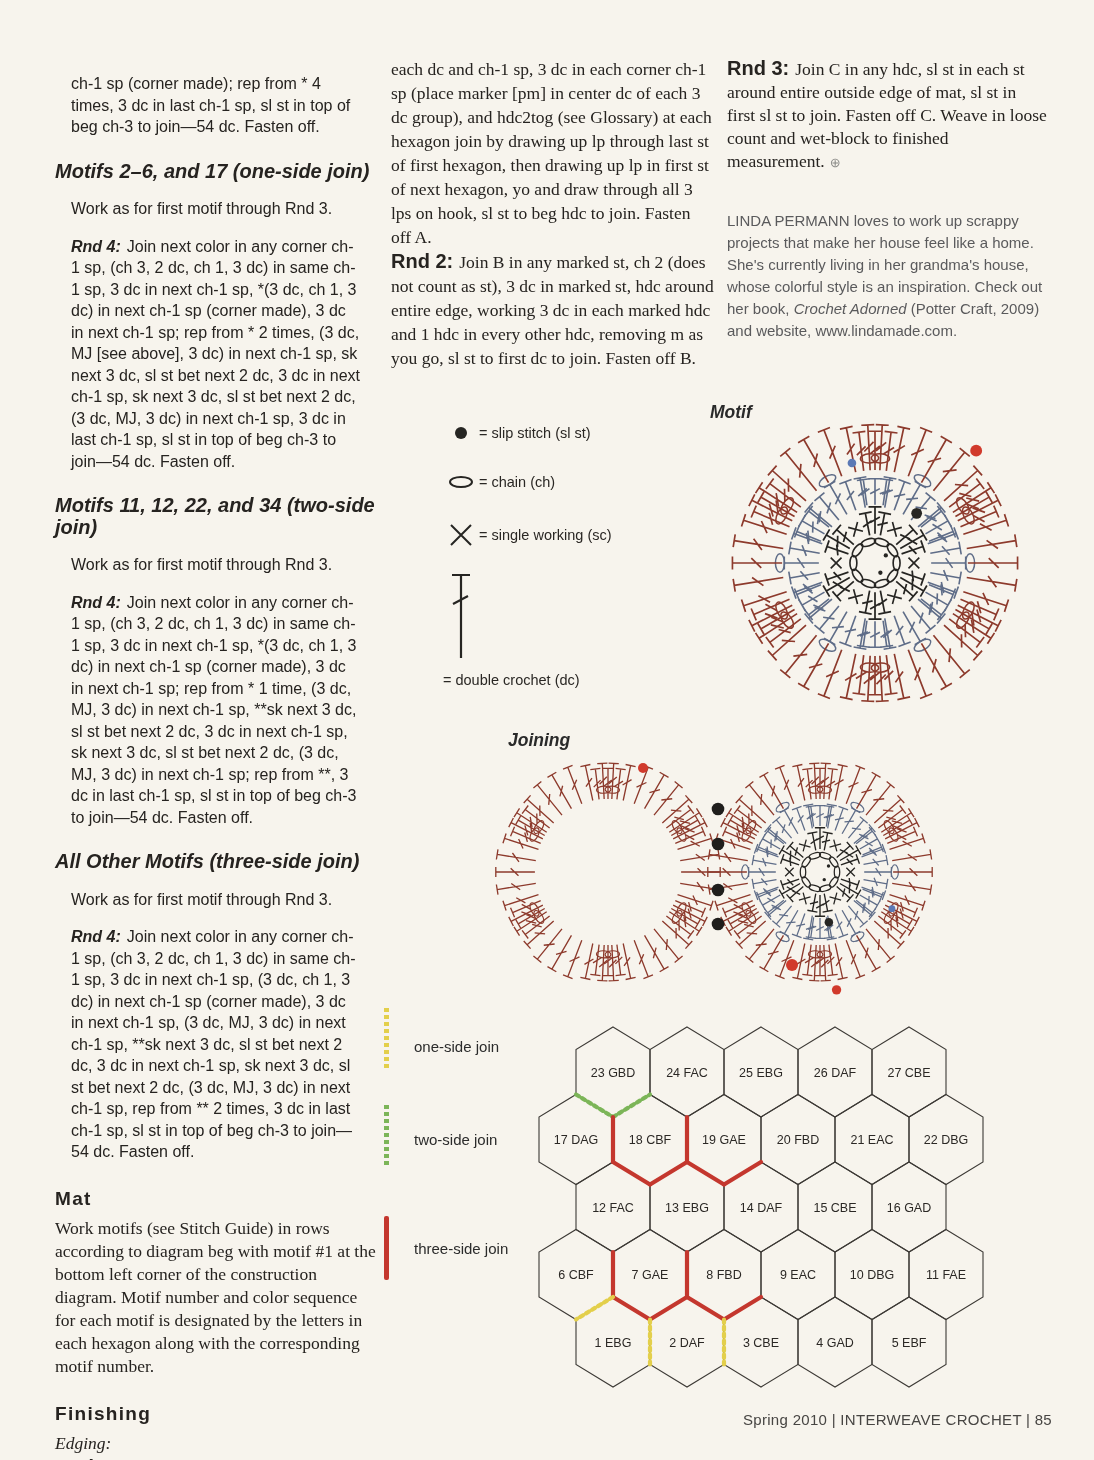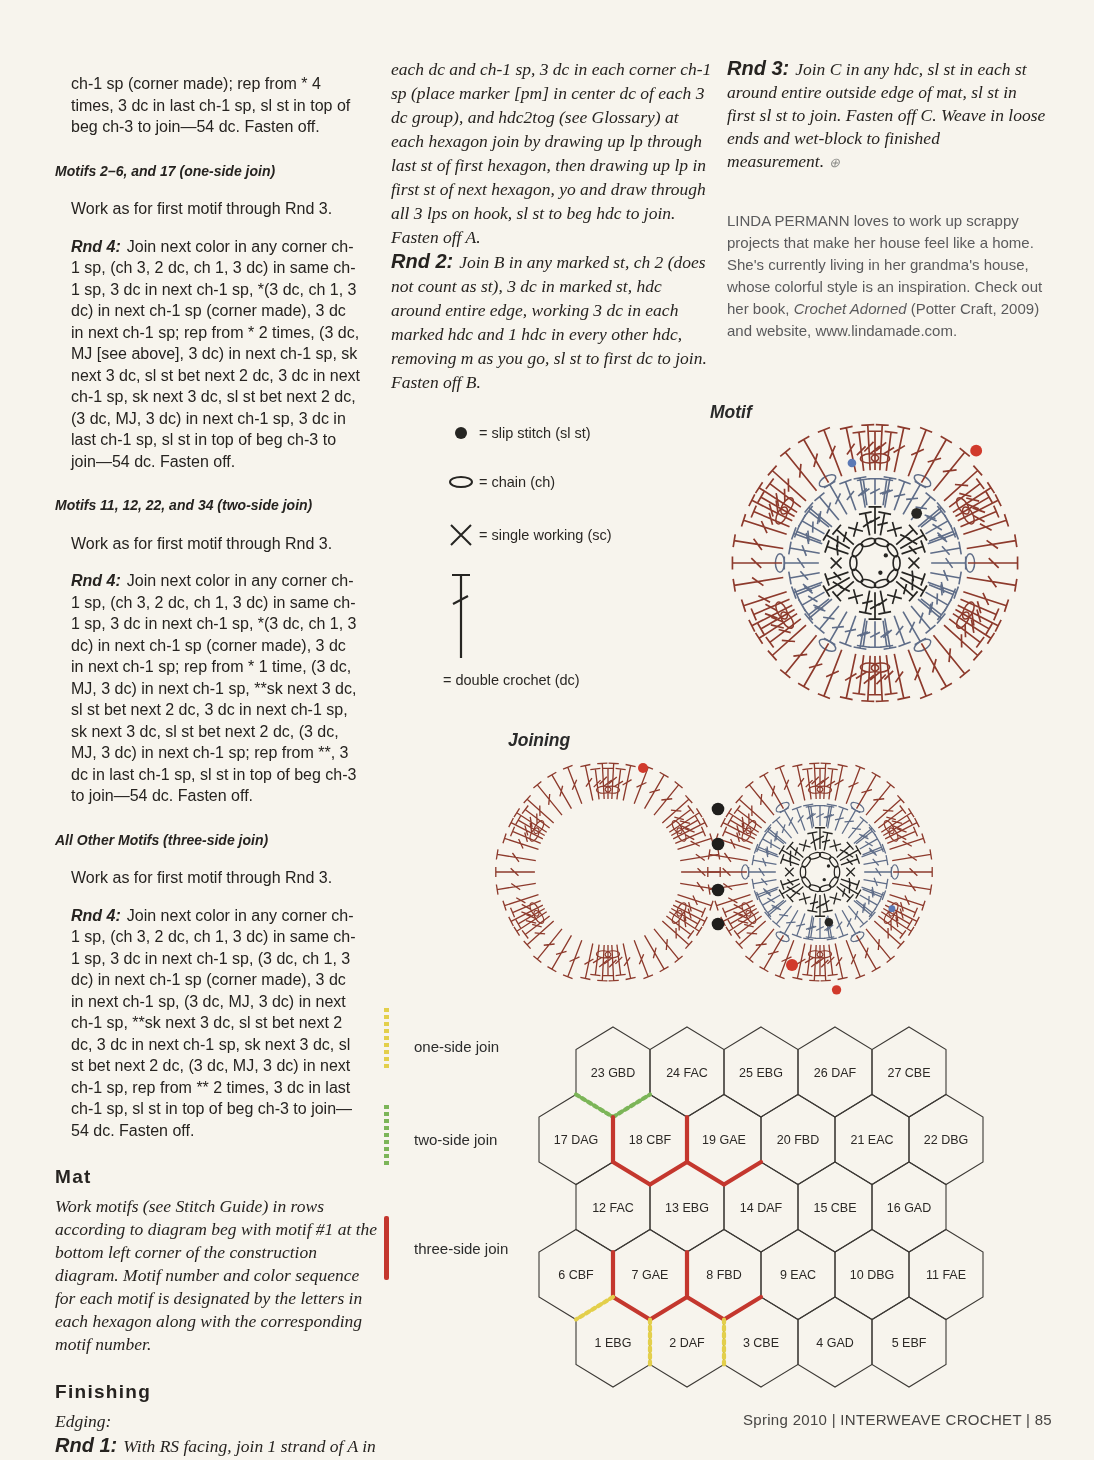--- a/index.html
+++ b/index.html
@@ -8,25 +8,25 @@
     background:#f7f4ed;color:#262320;
     font-family:"Liberation Sans",sans-serif;
   }
   .col{position:absolute;}
   #col-left{left:55px;top:57px;width:323px;}
   #col-mid{left:391px;top:57px;width:323px;}
   #col-right{left:727px;top:57px;width:320px;}
 
   .sans-body{font-size:16px;line-height:21.5px;margin:16px;}
   .sec{margin-top:23px;}
-  .sec-h{font-style:italic;font-weight:bold;font-size:14px;line-height:21.5px;margin:0;}
+  .sec-h{font-style:italic;font-weight:bold;font-size:20px;line-height:21.5px;margin:0;}
   .rnd-lead-i{font-style:italic;font-weight:bold;margin-right:6px;}
   .rnd-lead-b{font-weight:bold;margin-right:6px;font-family:"Liberation Sans",sans-serif;font-size:20px;}
   .big-h{font-weight:bold;font-size:19px;letter-spacing:1.3px;margin:25px 0 7px 0;font-family:"Liberation Sans",sans-serif;}
-  .serif-body{font-family:"Liberation Serif",serif;font-size:17.5px;line-height:23px;margin:0;font-style:italic;}
+  .serif-body{font-family:"Liberation Serif",serif;font-size:17.5px;line-height:23px;margin:0;}
   #col-mid .serif-body{line-height:24px;}
   .edging{font-style:italic;margin-bottom:1px;}
   .bio{font-size:15px;line-height:22px;color:#5a5a5c;margin:36px 0 0 0;}
   .bio i{font-style:italic;}
   .endmark{color:#8b8b88;font-size:13px;margin-left:5px;}
 
   .stitch-key{position:absolute;left:443px;top:424px;width:260px;height:245px;text-align:right;}
   .sk-item{position:absolute;left:0;display:flex;align-items:center;}
   .sk-icon{width:36px;display:flex;justify-content:center;}
   .sk-label{font-size:14.5px;color:#2a2724;}
@@ -81,21 +81,21 @@
   <p class="serif-body edging"><i>Edging:</i></p>
   <p class="serif-body"><b class="rnd-lead-b">Rnd 1:</b><span>With RS facing, join 1 strand of A in any corner dc around edge, ch 2, hdc around entire edge, working 1 hdc in</span></p>
 </div>
 
 <div class="col" id="col-mid">
   <p class="serif-body">each dc and ch-1 sp, 3 dc in each corner ch-1 sp (place marker [pm] in center dc of each 3 dc group), and hdc2tog (see Glossary) at each hexagon join by drawing up lp through last st of first hexagon, then drawing up lp in first st of next hexagon, yo and draw through all 3 lps on hook, sl st to beg hdc to join. Fasten off A.</p>
   <p class="serif-body"><b class="rnd-lead-b">Rnd 2:</b><span>Join B in any marked st, ch 2 (does not count as st), 3 dc in marked st, hdc around entire edge, working 3 dc in each marked hdc and 1 hdc in every other hdc, removing m as you go, sl st to first dc to join. Fasten off B.</span></p>
 </div>
 
 <div class="col" id="col-right">
-  <p class="serif-body"><b class="rnd-lead-b">Rnd 3:</b><span>Join C in any hdc, sl st in each st around entire outside edge of mat, sl st in first sl st to join. Fasten off C. Weave in loose ends and wet-block to finished measurement.</span><span class="endmark">⊕</span></p>
+  <p class="serif-body"><b class="rnd-lead-b">Rnd 3:</b><span>Join C in any hdc, sl st in each st around entire outside edge of mat, sl st in first sl st to join. Fasten off C. Weave in loose count and wet-block to finished measurement.</span><span class="endmark">⊕</span></p>
   <p class="bio"><span>LINDA PERMANN loves to work up scrappy projects that make her house feel like a home. She's currently living in her grandma's house, whose colorful style is an inspiration. Check out her book, </span><i>Crochet Adorned</i><span> (Potter Craft, 2009) and website, www.lindamade.com.</span></p>
 </div>
 
 <div class="stitch-key">
   <div class="sk-item" style="top:0px;">
     <span class="sk-icon">
       <svg width="22" height="18" style="position:static;">
           <circle cx="11" cy="9" r="6" fill="#262522"></circle>
         </svg>
     </span>

